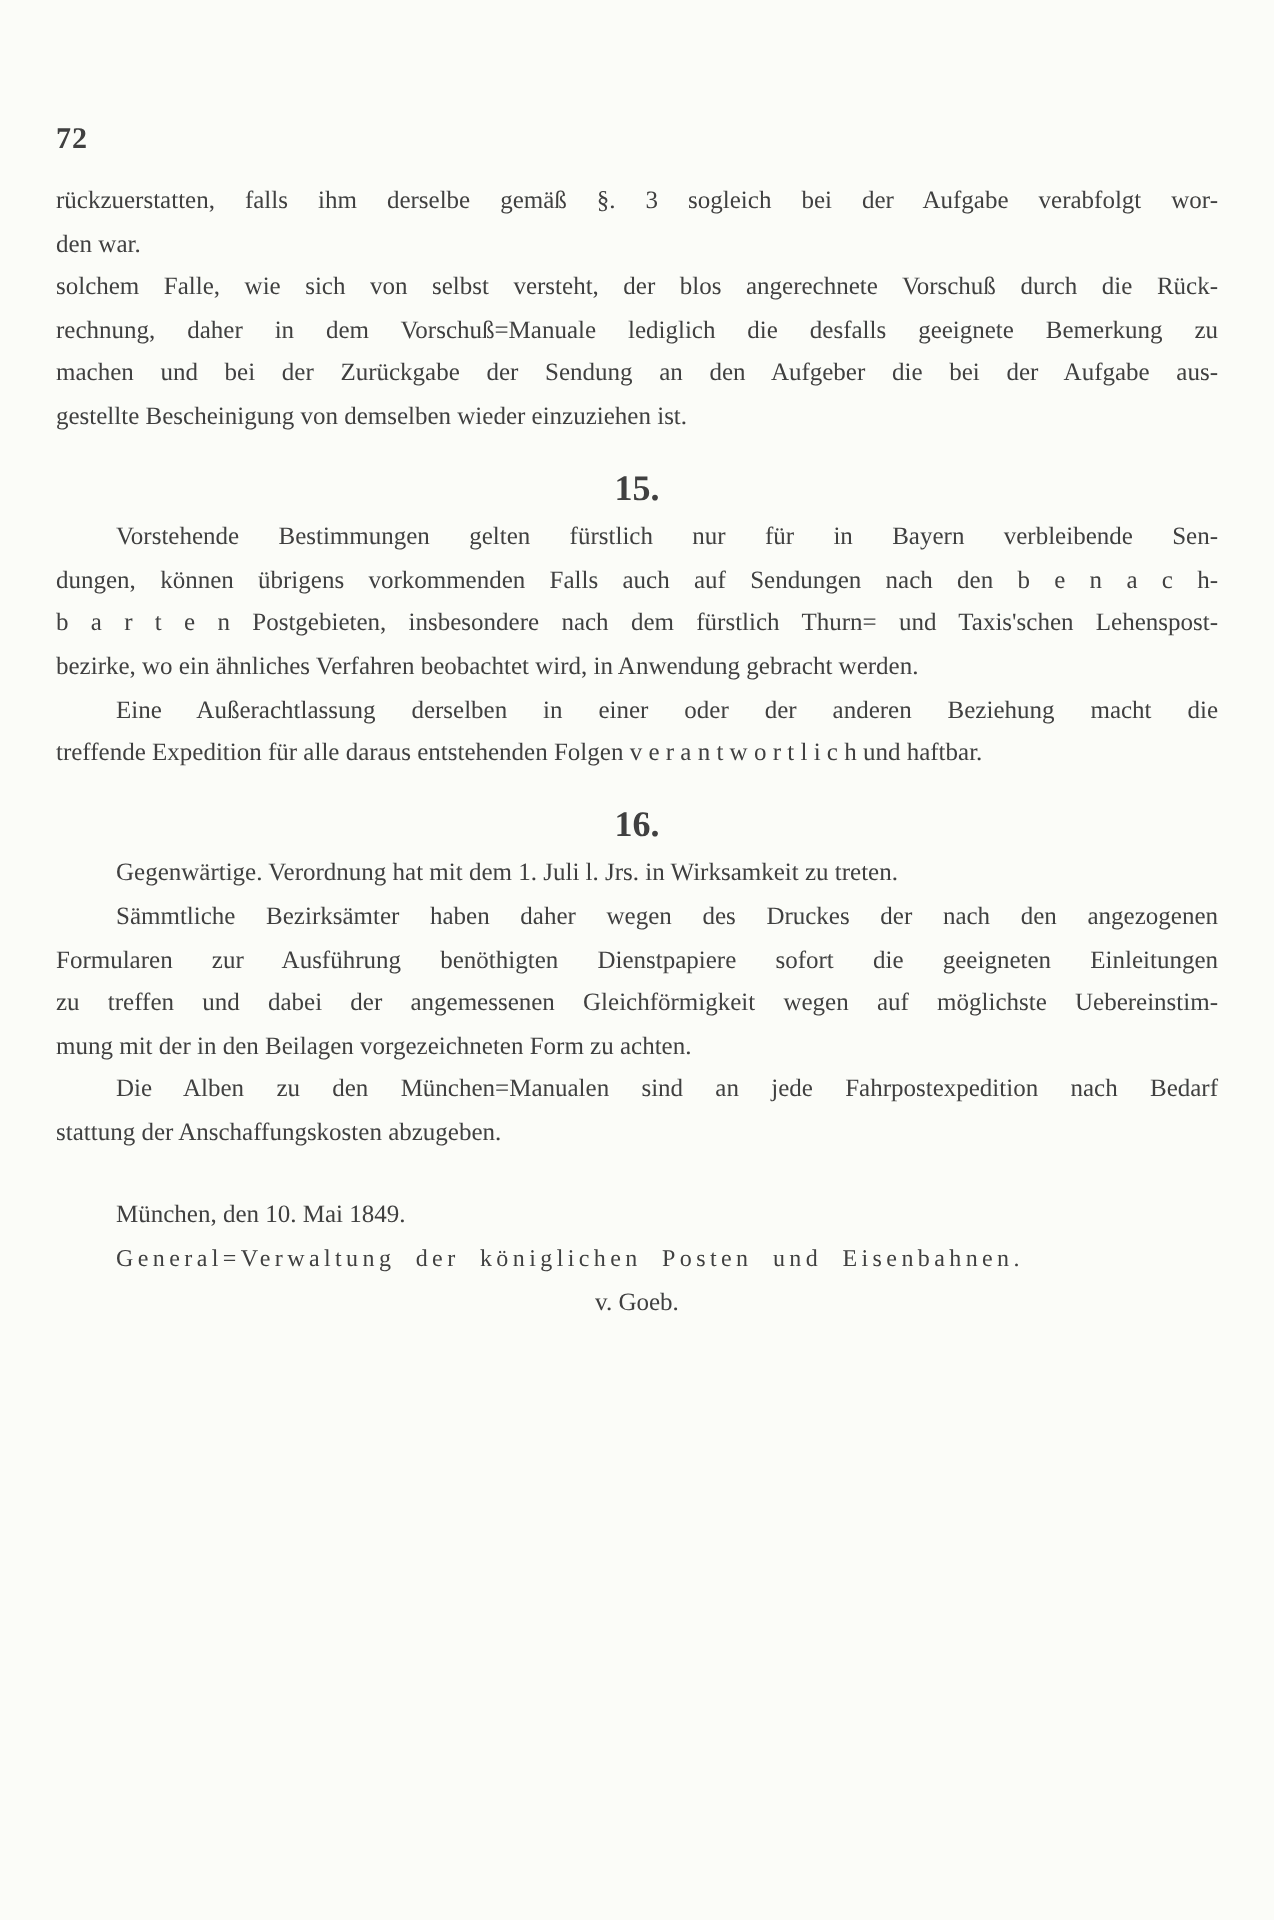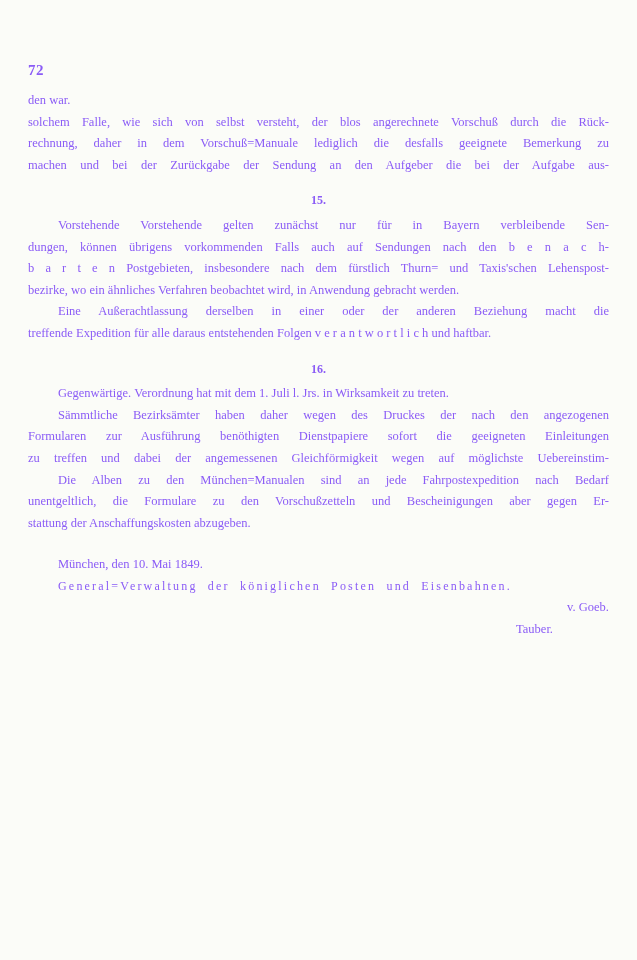--- a/index.html
+++ b/index.html
@@ -10,21 +10,21 @@
     width: 637px;
     height: 960px;
     background: #fbfcf8;
     overflow: hidden;
   }
   .page {
     position: relative;
     width: 591px;
     height: 960px;
     font-family: "Liberation Serif", "DejaVu Serif", serif;
-    color: #8b5cf6;
+    color: #404040;
     background: #fbfcf8;
   }
   .page-number {
     position: absolute;
     top: 62px;
     left: 28px;
     font-size: 15px;
     font-weight: bold;
     letter-spacing: 0.5px;
   }
@@ -43,78 +43,79 @@
   
   .line.fill {
     text-align: justify;
     text-align-last: justify;
     text-justify: inter-word;
   }
   .line.indent { text-indent: 30px; }
   .heading {
     text-align: center;
     font-weight: bold;
-    font-size: 12px;
+    font-size: 18px;
     line-height: 21.6px;
     margin-top: 14px;
     margin-bottom: 3px;
   }
   .dateline {
     margin-top: 20px;
     text-indent: 30px;
   }
   .org {
     text-indent: 30px;
     font-size: 12px;
     letter-spacing: 2.2px;
     word-spacing: 5px;
   }
-  .sig-center { text-align: right; }
+  .sig-center { text-align: center; }
   .sig-right {
     text-align: right;
     padding-right: 56px;
   }
 </style>
 </head>
 <body>
 
 <div class="page">
   <div class="page-number">72</div>
   <div class="content" id="content">
       <div class="para">
+        <div class="line fill">rückzuerstatten, falls ihm derselbe gemäß §. 3 sogleich bei der Aufgabe verabfolgt wor-</div>
         <div class="line">den war.</div>
       </div>
       <div class="para">
         <div class="line fill">solchem Falle, wie sich von selbst versteht, der blos angerechnete Vorschuß durch die Rück-</div>
         <div class="line fill">rechnung, daher in dem Vorschuß=Manuale lediglich die desfalls geeignete Bemerkung zu</div>
         <div class="line fill">machen und bei der Zurückgabe der Sendung an den Aufgeber die bei der Aufgabe aus-</div>
+        <div class="line">gestellte Bescheinigung von demselben wieder einzuziehen ist.</div>
       </div>
       <div class="heading">15.</div>
       <div class="para">
-        <div class="line fill indent">Vorstehende Vorstehende gelten zunächst nur für in Bayern verbleibende Sen-</div>
+        <div class="line fill indent">Vorstehende Bestimmungen gelten fürstlich nur für in Bayern verbleibende Sen-</div>
         <div class="line fill">dungen, können übrigens vorkommenden Falls auch auf Sendungen nach den b e n a c h-</div>
         <div class="line fill">b a r t e n Postgebieten, insbesondere nach dem fürstlich Thurn= und Taxis'schen Lehenspost-</div>
         <div class="line">bezirke, wo ein ähnliches Verfahren beobachtet wird, in Anwendung gebracht werden.</div>
       </div>
       <div class="para">
         <div class="line fill indent">Eine Außerachtlassung derselben in einer oder der anderen Beziehung macht die</div>
         <div class="line">treffende Expedition für alle daraus entstehenden Folgen v e r a n t w o r t l i c h und haftbar.</div>
       </div>
       <div class="heading">16.</div>
       <div class="para">
         <div class="line indent">Gegenwärtige. Verordnung hat mit dem 1. Juli l. Jrs. in Wirksamkeit zu treten.</div>
       </div>
       <div class="para">
         <div class="line fill indent">Sämmtliche Bezirksämter haben daher wegen des Druckes der nach den angezogenen</div>
         <div class="line fill">Formularen zur Ausführung benöthigten Dienstpapiere sofort die geeigneten Einleitungen</div>
         <div class="line fill">zu treffen und dabei der angemessenen Gleichförmigkeit wegen auf möglichste Uebereinstim-</div>
+        <div class="line">mung mit der in den Beilagen vorgezeichneten Form zu achten.</div>
       </div>
       <div class="para">
         <div class="line fill indent">Die Alben zu den München=Manualen sind an jede Fahrpostexpedition nach Bedarf</div>
-        <div class="line fill">unentgeltlich, die Formulare zu den Vorschußzetteln und Bescheinigungen aber gegen Er-</div>
         <div class="line">stattung der Anschaffungskosten abzugeben.</div>
       </div>
       <div class="line dateline">München, den 10. Mai 1849.</div>
       <div class="line org">General=Verwaltung der königlichen Posten und Eisenbahnen.</div>
       <div class="line sig-center">v. Goeb.</div>
-      <div class="line sig-right">Tauber.</div>
     </div>
 </div>
 
 </body></html>

